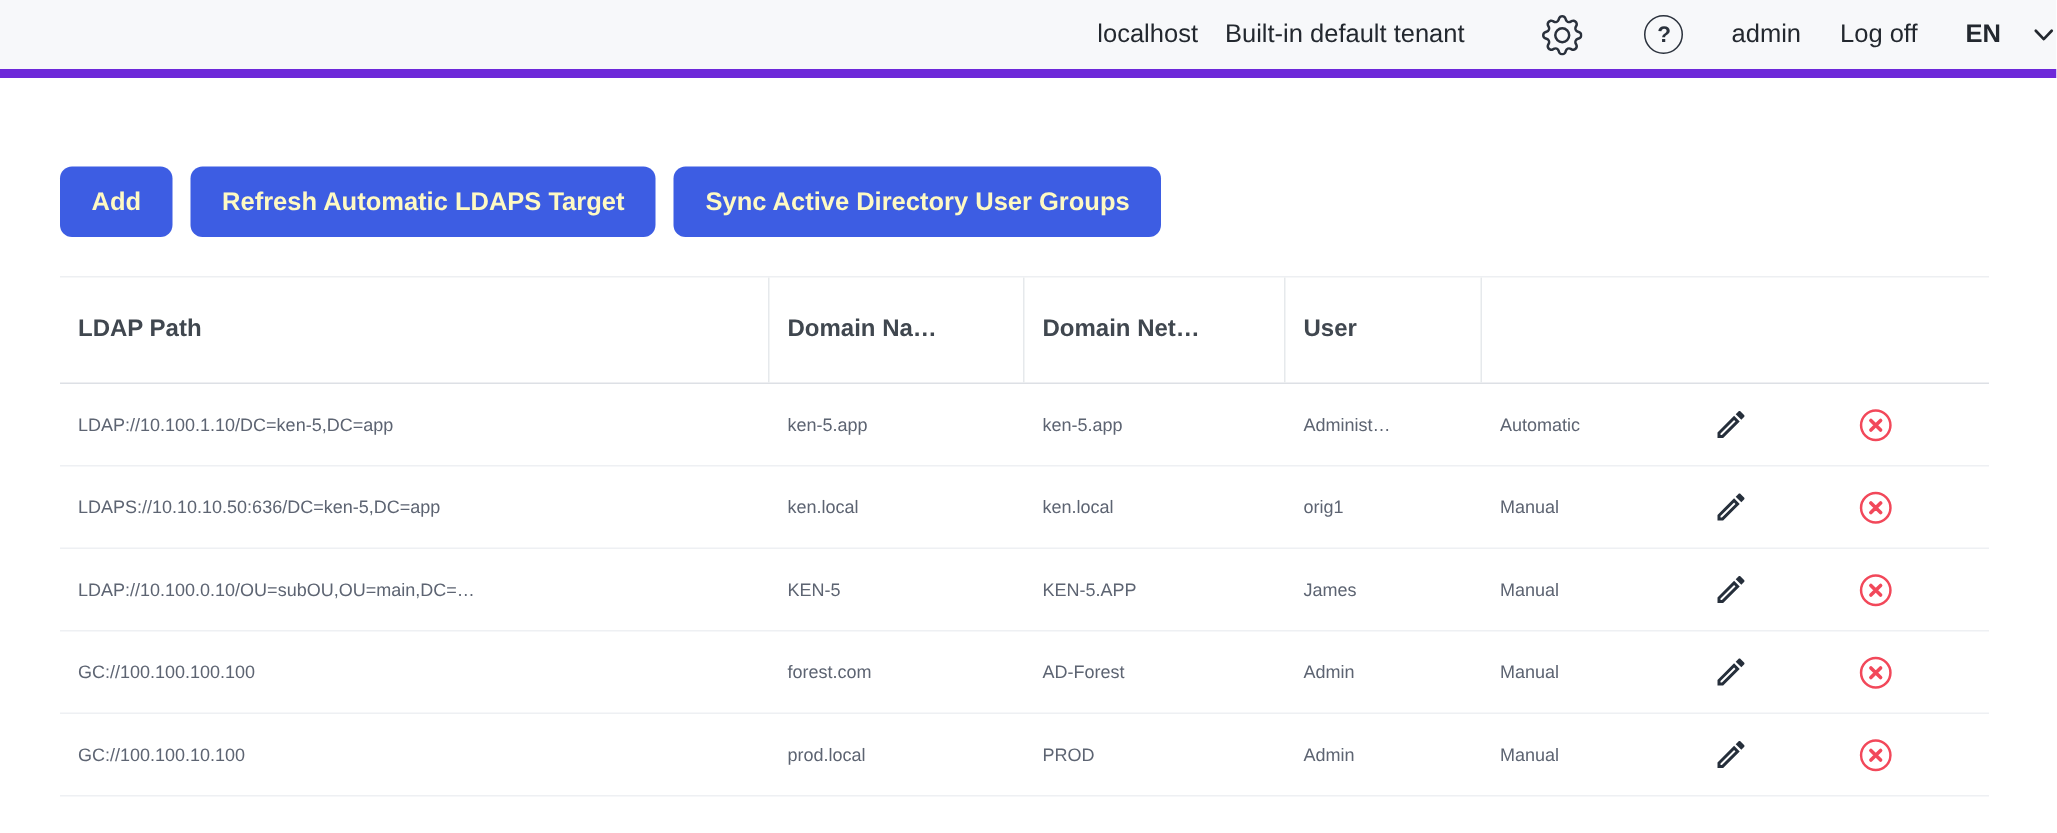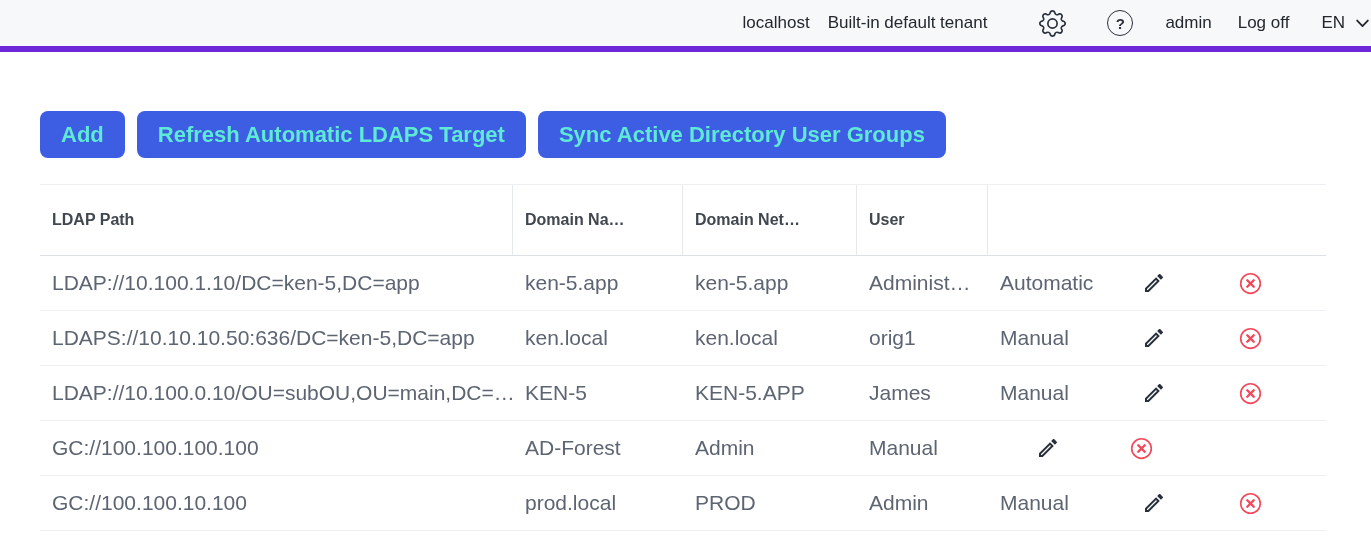--- a/index.html
+++ b/index.html
@@ -37,33 +37,33 @@
     width:26px; height:26px;
     border:1.9px solid #2a313c;
     border-radius:50%;
     display:flex; align-items:center; justify-content:center;
     font-size:15px; font-weight:600; color:#2a313c;
     line-height:1;
   }
   .tb-admin  { margin-right:26px; }
   .tb-logoff { margin-right:32px; }
   .tb-lang {
-    display:flex; align-items:center; gap:9px;
-    font-weight:400; cursor:pointer;
+    display:flex; align-items:center; gap:20px;
+    font-weight:700; cursor:pointer;
   }
 
   
   .content { padding:0 40px; }
 
   .toolbar { margin-top:59px; display:flex; gap:12px; }
   .btn {
     background:#3d5de3;
-    color:#5eead4;
+    color:#fef9c3;
     font-family:"Liberation Sans", sans-serif;
-    font-size:22px;
+    font-size:17px;
     font-weight:700;
     border:none;
     border-radius:8px;
     height:47px;
     padding:0 21px;
     cursor:pointer;
     white-space:nowrap;
   }
 
   
@@ -95,21 +95,21 @@
     cursor:pointer;
   }
 
   .tr {
     height:55px;
     border-bottom:1px solid #eef0f3;
   }
   .td {
     display:flex; align-items:center;
     padding:0 12px;
-    font-size:21px; color:#5d6472;
+    font-size:12px; color:#5d6472;
     white-space:nowrap; overflow:hidden;
   }
   .td-action { justify-content:center; padding:0; }
   .td-remove { padding-right:26px; }
   .icon-btn {
     background:none; border:none; padding:3px;
     display:flex; align-items:center; justify-content:center;
     cursor:pointer;
   }
 </style>
@@ -240,20 +240,21 @@
             <circle cx="12" cy="12" r="9.4" stroke="#f2485a" stroke-width="1.6"></circle>
             <path d="M8.9 8.9 L15.1 15.1 M15.1 8.9 L8.9 15.1" stroke="#f2485a" stroke-width="2.3" stroke-linecap="round"></path>
           </svg>
         </span>
       </button>
     </div>
   </div>
 
   <div class="grid-row tr">
     <div class="td">GC://100.100.100.100</div>
+    <div class="td">forest.com</div>
     <div class="td">AD-Forest</div>
     <div class="td">Admin</div>
     <div class="td">Manual</div>
     <div class="td td-action">
       <button class="icon-btn">
         <span style="display:flex;">
           <svg width="24" height="24" viewBox="0 0 24 24" fill="#262f3b">
             <path d="M14.06 9.02l.92.92L5.92 19H5v-.92l9.06-9.06M17.66 3c-.25 0-.51.1-.7.29l-1.83 1.83 3.75 3.75 1.83-1.83c.39-.39.39-1.02 0-1.41l-2.34-2.34c-.2-.2-.45-.29-.71-.29zm-3.6 3.19L3 17.25V21h3.75L17.81 9.94l-3.75-3.75z"></path>
           </svg>
         </span>

